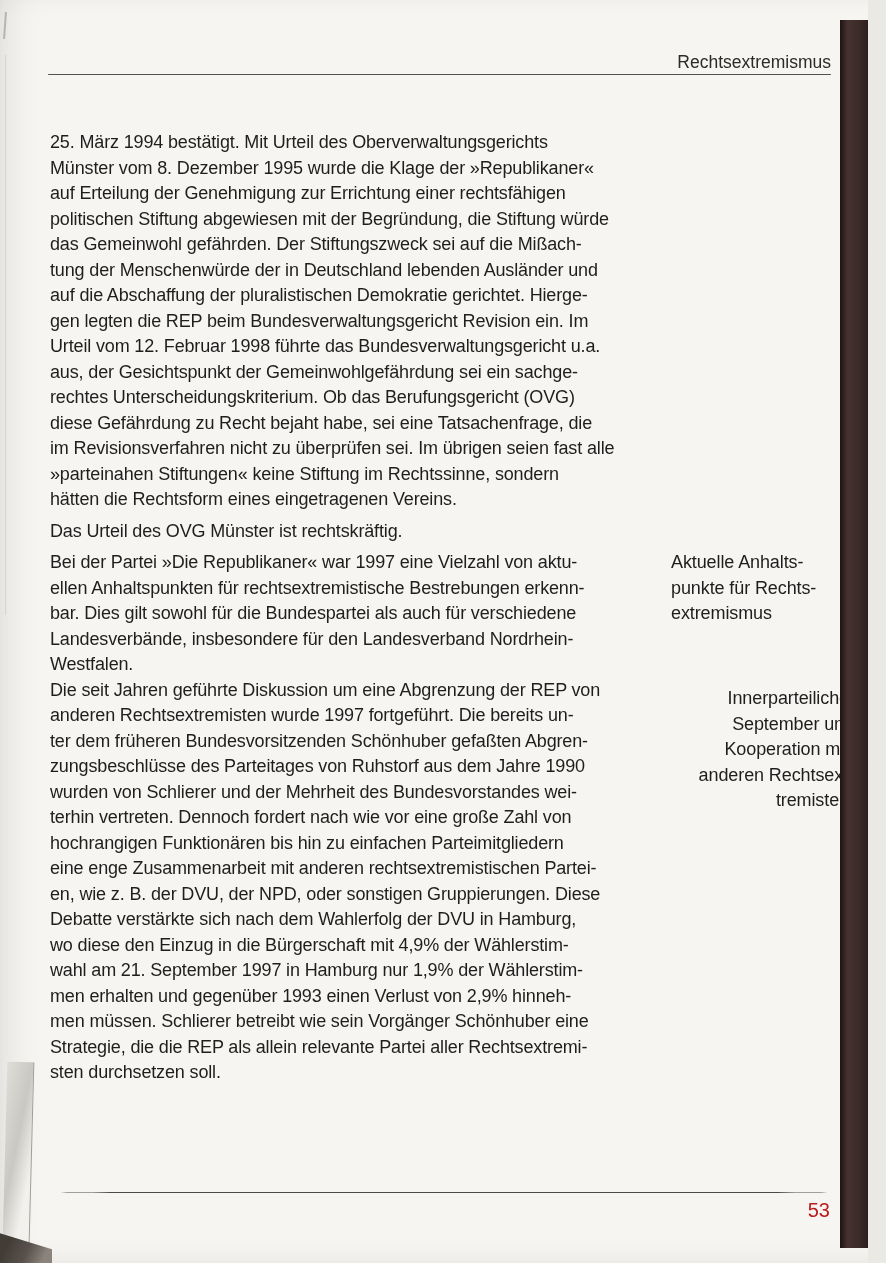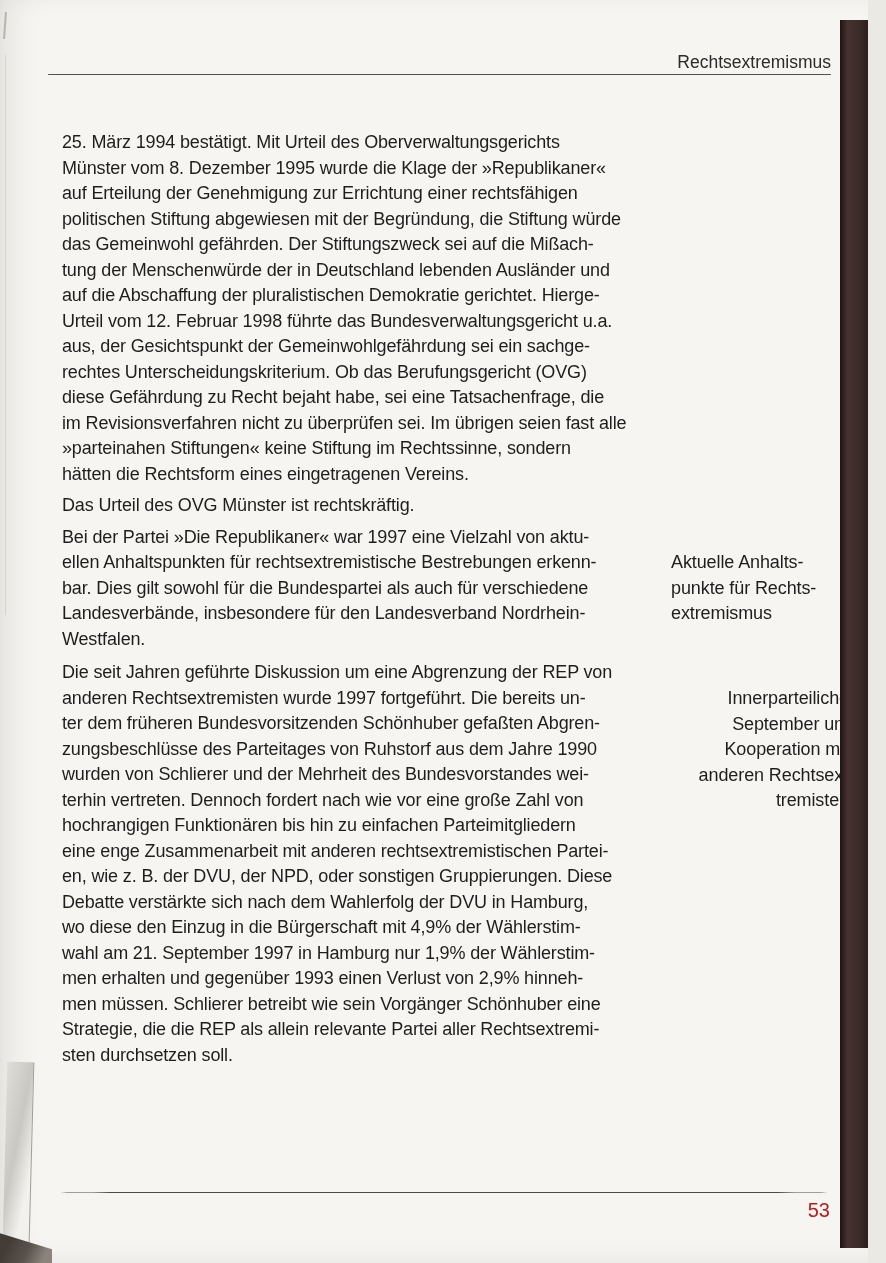--- a/index.html
+++ b/index.html
@@ -35,25 +35,25 @@
     width: 783px;
     height: 1.4px;
     background: #525252;
     border-radius: 1px;
   }
 
   
   .body-column {
     position: absolute;
     top: 130px;
-    left: 62px;
+    left: 50px;
     width: 618px;
   }
   .para { margin: 0 0 6px 0; }
-  .para:nth-child(3) { margin-bottom: 8px; }
+  .para:nth-child(3) { margin-bottom: 0; }
   .line {
     font-size: 18px;
     line-height: 25.5px;
     white-space: nowrap;
     letter-spacing: -0.15px;
     color: var(--text-color, #1e1e1e);
   }
 
   
   .margin-note {
@@ -147,20 +147,21 @@
 
   <div class="body-column">
       <div class="para">
         <div class="line">25. März 1994 bestätigt. Mit Urteil des Oberverwaltungsgerichts</div>
         <div class="line">Münster vom 8. Dezember 1995 wurde die Klage der »Republikaner«</div>
         <div class="line">auf Erteilung der Genehmigung zur Errichtung einer rechtsfähigen</div>
         <div class="line">politischen Stiftung abgewiesen mit der Begründung, die Stiftung würde</div>
         <div class="line">das Gemeinwohl gefährden. Der Stiftungszweck sei auf die Mißach-</div>
         <div class="line">tung der Menschenwürde der in Deutschland lebenden Ausländer und</div>
         <div class="line">auf die Abschaffung der pluralistischen Demokratie gerichtet. Hierge-</div>
+        <div class="line">gen legten die REP beim Bundesverwaltungsgericht Revision ein. Im</div>
         <div class="line">Urteil vom 12. Februar 1998 führte das Bundesverwaltungsgericht u.a.</div>
         <div class="line">aus, der Gesichtspunkt der Gemeinwohlgefährdung sei ein sachge-</div>
         <div class="line">rechtes Unterscheidungskriterium. Ob das Berufungsgericht (OVG)</div>
         <div class="line">diese Gefährdung zu Recht bejaht habe, sei eine Tatsachenfrage, die</div>
         <div class="line">im Revisionsverfahren nicht zu überprüfen sei. Im übrigen seien fast alle</div>
         <div class="line">»parteinahen Stiftungen« keine Stiftung im Rechtssinne, sondern</div>
         <div class="line">hätten die Rechtsform eines eingetragenen Vereins.</div>
       </div>
       <div class="para">
         <div class="line">Das Urteil des OVG Münster ist rechtskräftig.</div>

